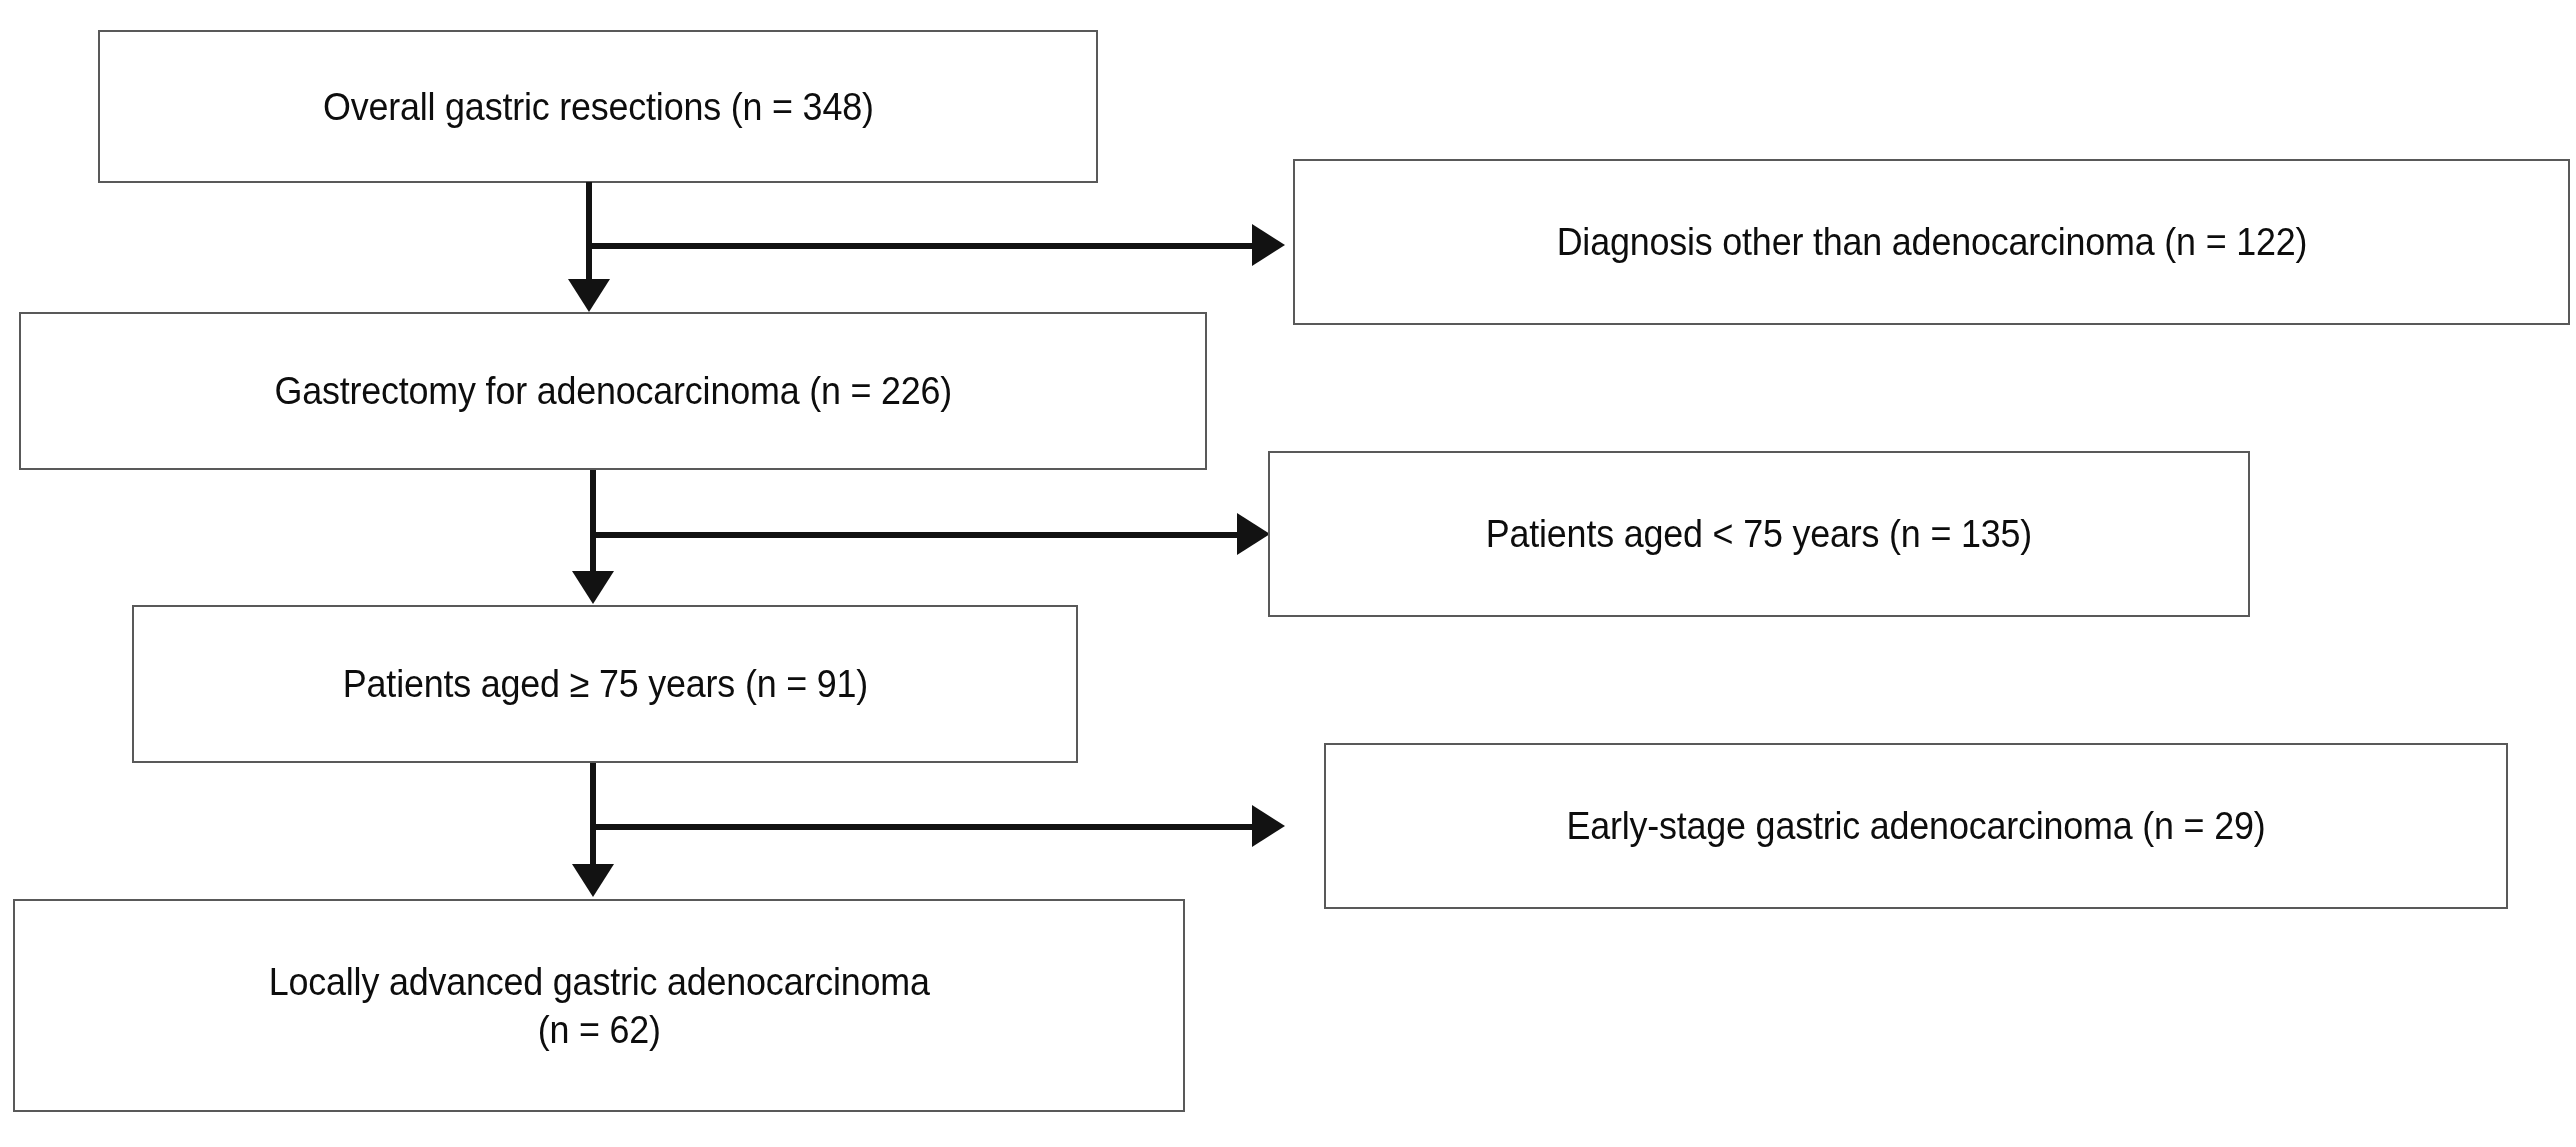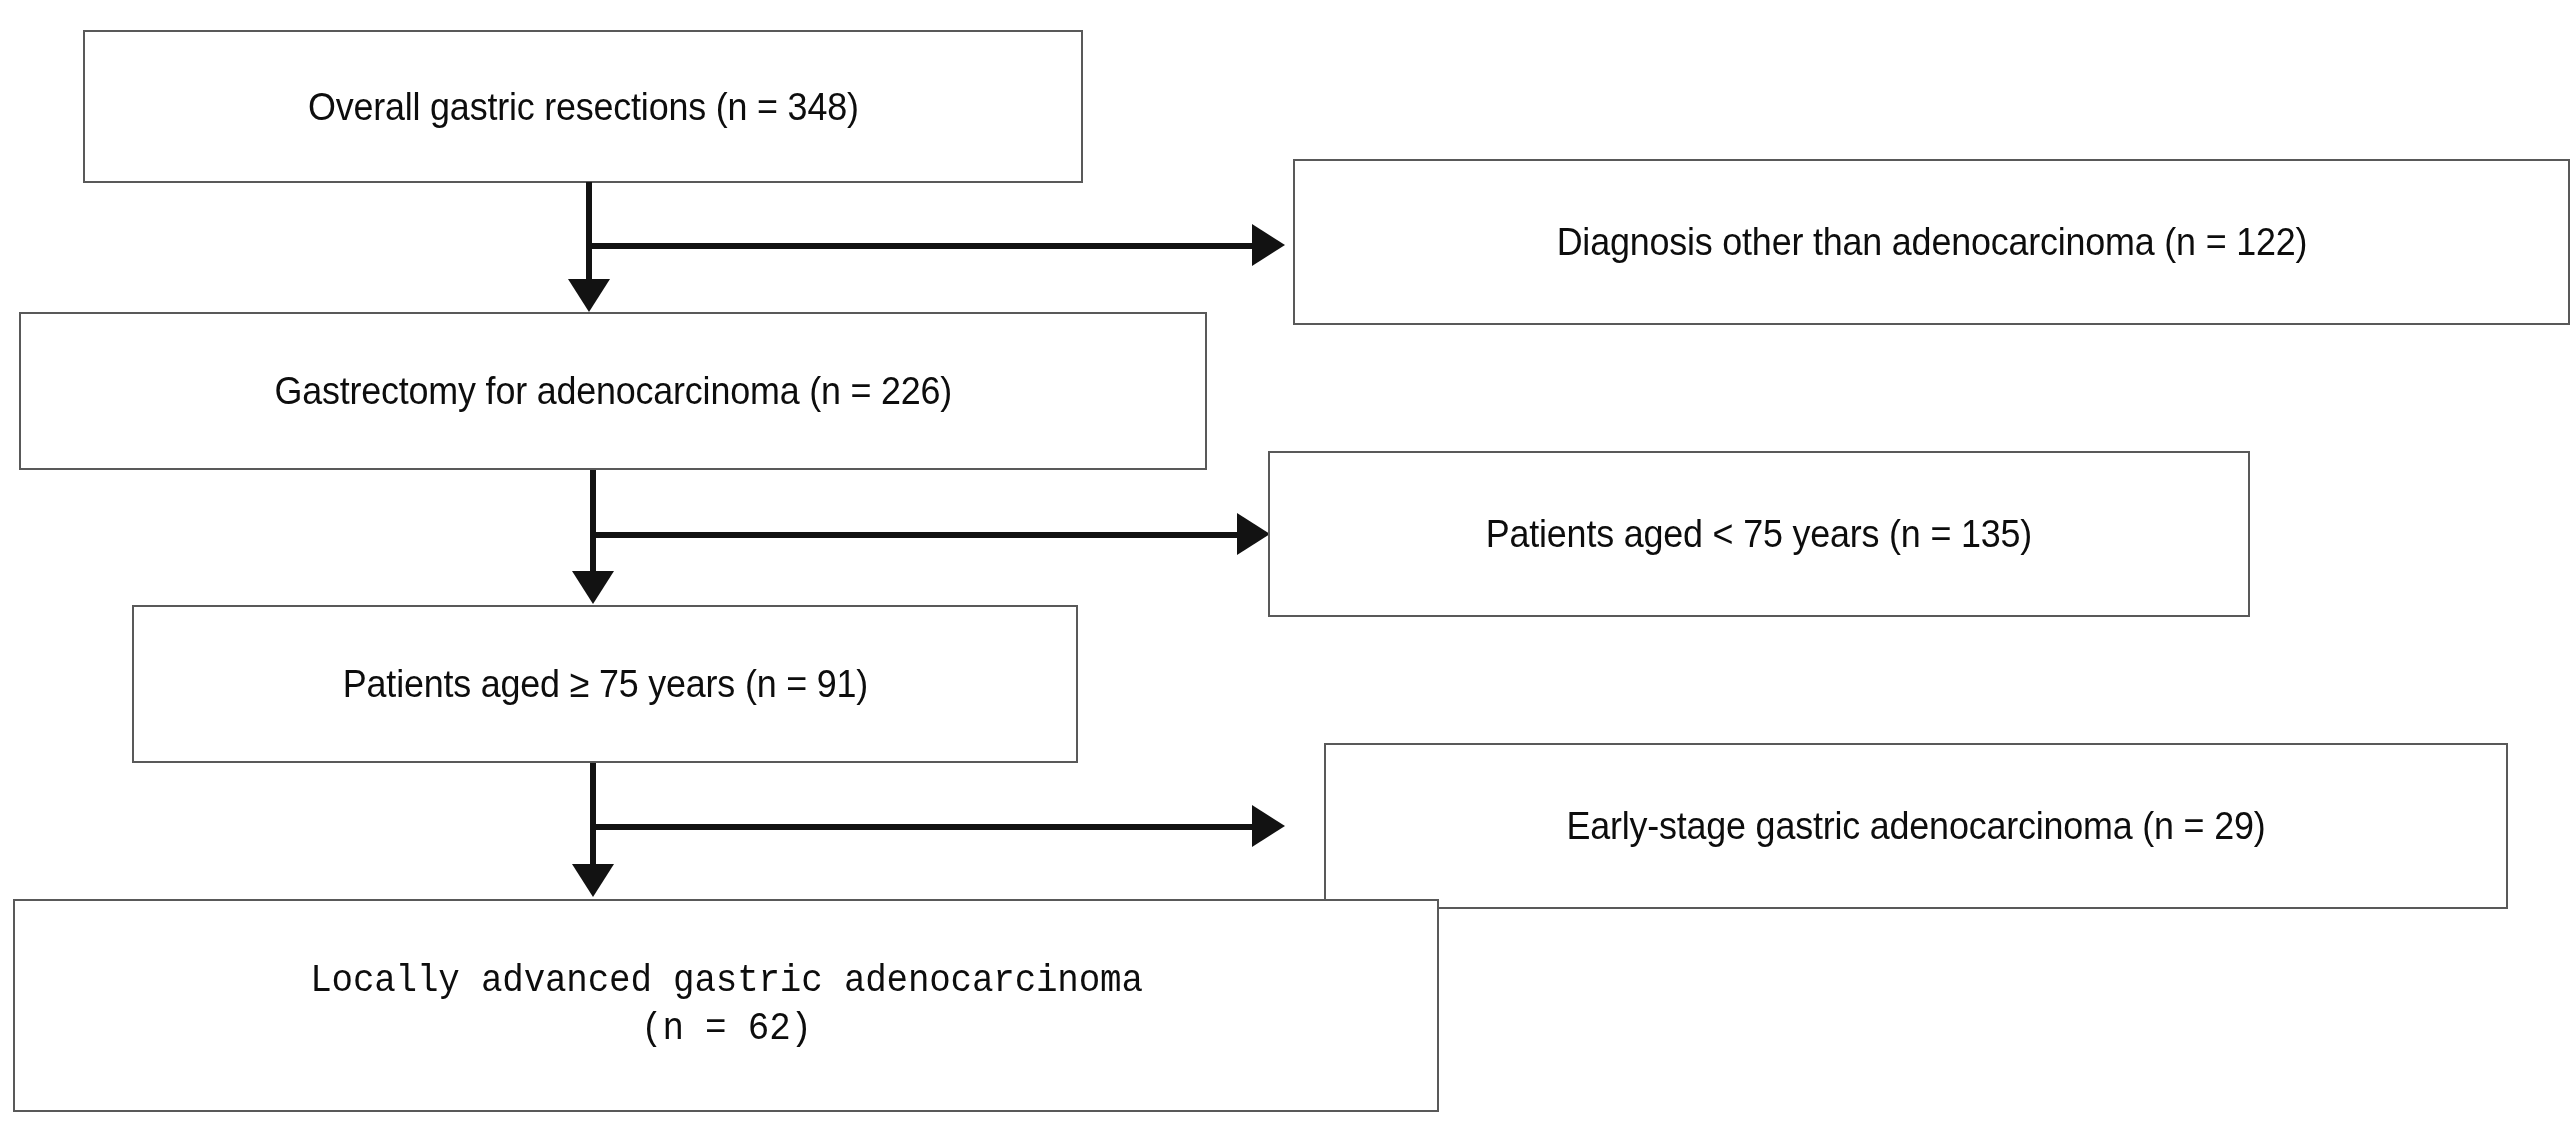--- a/index.html
+++ b/index.html
@@ -63,21 +63,21 @@
     border-top: 21px solid transparent;
     border-bottom: 21px solid transparent;
     border-left: 33px solid #121212;
   }
 </style>
 </head>
 <body>
 
 <div id="flowchart-canvas">
 
-  <div class="node-box" style="left:83px; top:30px; width:1000px; height:153px;">
+  <div class="node-box" style="left:98px; top:30px; width:1000px; height:153px;">
     <span class="node-label">Overall gastric resections (n = 348)</span>
   </div>
 
   <div class="conn-v" style="left:586px; top:182px; height:98px;"></div>
   <div class="arrow-down" style="left:568px; top:279px;"></div>
 
   <div class="conn-h" style="left:586px; top:243px; width:669px;"></div>
   <div class="arrow-right" style="left:1252px; top:224px;"></div>
 
   <div class="node-box" style="left:1284px; top:159px; width:1277px; height:166px;margin-left:9px;">
@@ -105,19 +105,19 @@
   <div class="conn-v" style="left:590px; top:763px; height:102px;"></div>
   <div class="arrow-down" style="left:572px; top:864px;"></div>
 
   <div class="conn-h" style="left:590px; top:824px; width:665px;"></div>
   <div class="arrow-right" style="left:1252px; top:805px;"></div>
 
   <div class="node-box" style="left:1284px; top:743px; width:1184px; height:166px;margin-left:40px;">
     <span class="node-label">Early-stage gastric adenocarcinoma (n = 29)</span>
   </div>
 
-  <div class="node-box" style="left:13.3px; top:899px; width:1426px; height:213px;font-family:Liberation Mono, monospace;">
+  <div class="node-box" style="left:13.3px; top:899px; width:1172px; height:213px;">
     <span class="node-label">Locally advanced gastric adenocarcinoma
 (n = 62)</span>
   </div>
 
 </div>
 
 
 </body></html>

